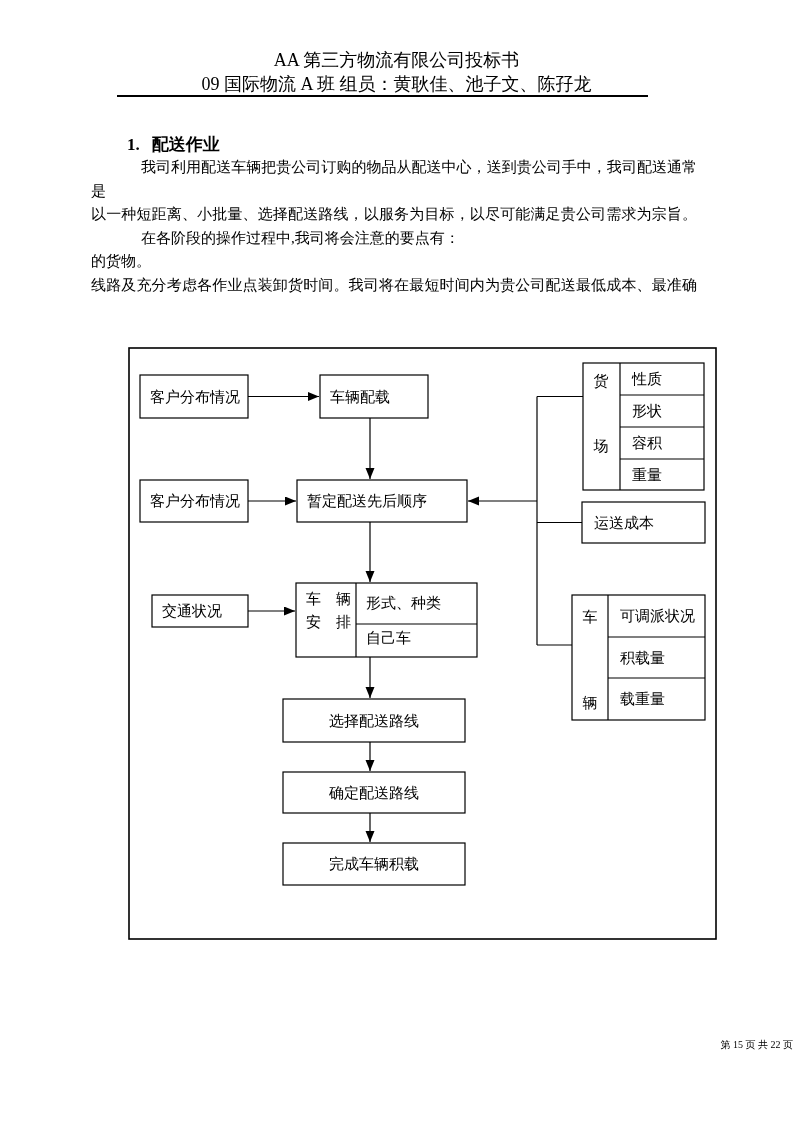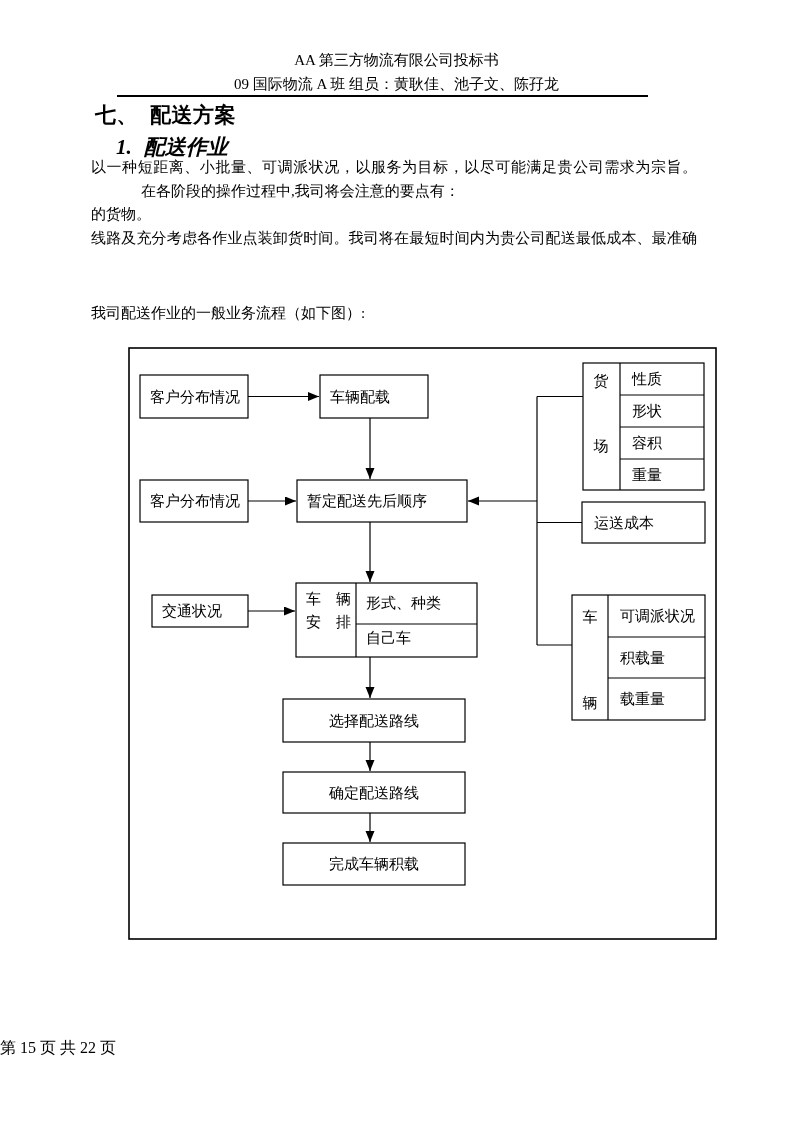--- a/index.html
+++ b/index.html
@@ -1,68 +1,67 @@
 <!DOCTYPE html>
 <html><head>
 <meta charset="utf-8">
 <style>
   html,body{margin:0;padding:0;background:#ffffff;}
   .page{
     position:relative;width:793px;height:1122px;background:#ffffff;color:#000;
     font-family:"Liberation Serif","DejaVu Serif",serif;overflow:hidden;
   }
   .doc-header{position:absolute;top:48px;left:0;width:793px;text-align:center;
-    font-size:15px;line-height:24px;}
+    font-size:18px;line-height:24px;}
   .header-rule{position:absolute;top:95px;left:117px;width:531px;height:0;
     border-top:2px solid #000;}
   .chapter-heading{position:absolute;top:101px;left:95px;font-size:21px;font-weight:bold;
     margin:0;letter-spacing:0.5px;}
   .chapter-heading .num{margin-right:12px;}
-  .section-heading{position:absolute;top:133px;left:116px;font-size:21px;font-weight:bold;
-    margin:0;font-style:italic;}
+  .section-heading{position:absolute;top:133px;left:127px;font-size:17px;font-weight:bold;
+    margin:0;}
   .section-heading .num{margin-right:12px;}
   .body-text{position:absolute;top:156px;left:91px;width:606px;font-size:15px;
     line-height:23.5px;}
   .line{white-space:normal;}
   .line.indent{text-indent:50px;}
   .line.full{text-align:justify;text-align-last:justify;}
   .flow-intro{position:absolute;top:304px;left:91px;font-size:15px;}
   .flowchart{position:absolute;top:347px;left:128px;}
   .flowchart rect{fill:none;stroke:#000;stroke-width:1.2;}
   .flowchart rect.frame{stroke-width:1.6;}
   .flowchart line{stroke:#000;stroke-width:1.2;}
   .flowchart text{font-family:"Liberation Serif","DejaVu Serif",serif;font-size:15px;
     fill:#000;dominant-baseline:central;}
   .flowchart text.ctr{text-anchor:middle;}
-  .page-footer{position:absolute;top:1038px;left:0;width:793px;text-align:left;
-    font-size:16px;}
+  .page-footer{position:absolute;top:1038px;left:0;width:793px;text-align:right;
+    font-size:10px;}
 </style>
 </head>
 <body>
 
 <div class="page">
 
   <div class="doc-header">
     <div>AA 第三方物流有限公司投标书</div>
     <div>09 国际物流 A 班 组员：黄耿佳、池子文、陈孖龙</div>
   </div>
   <div class="header-rule"></div>
 
-  <h1 class="chapter-heading"><span class="num">七、</span><span>配送方案</span></h1>
 
   <h2 class="section-heading"><span class="num">1.</span><span>配送作业</span></h2>
 
   <div class="body-text">
-    <div class="line full">以一种短距离、小批量、可调派状况，以服务为目标，以尽可能满足贵公司需求为宗旨。</div>
+    <div class="line indent full">我司利用配送车辆把贵公司订购的物品从配送中心，送到贵公司手中，我司配送通常是</div>
+    <div class="line full">以一种短距离、小批量、选择配送路线，以服务为目标，以尽可能满足贵公司需求为宗旨。</div>
     <div class="line indent">在各阶段的操作过程中,我司将会注意的要点有：</div>
     <div class="line">的货物。</div>
     <div class="line full">线路及充分考虑各作业点装卸货时间。我司将在最短时间内为贵公司配送最低成本、最准确</div>
   </div>
 
-  <div class="flow-intro">我司配送作业的一般业务流程（如下图）:</div>
 
   <svg class="flowchart" width="589" height="593" viewBox="0 0 589 593">
     <defs>
       <marker id="arr" markerWidth="12" markerHeight="10" refX="11" refY="4.5" orient="auto" markerUnits="userSpaceOnUse">
         <path d="M0,0 L11,4.5 L0,9 z" fill="#000"></path>
       </marker>
     </defs>
 
     <rect class="frame" x="1" y="1" width="587" height="591"></rect>
 

